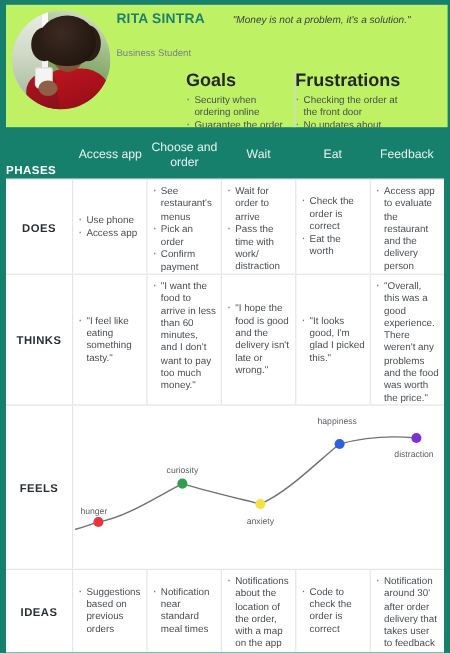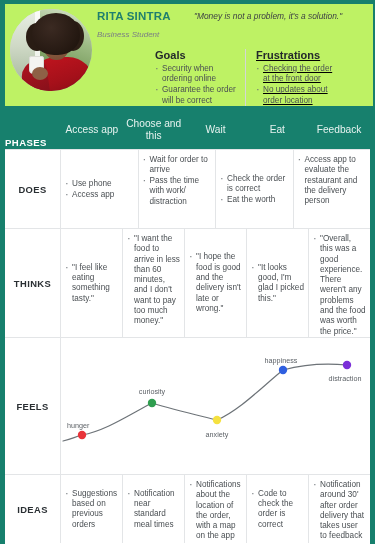--- a/index.html
+++ b/index.html
@@ -121,49 +121,46 @@
     color: #1f7f6e;
     font-size: 11.5px;
     font-weight: bold;
     letter-spacing: 0.2px;
     line-height: 13px;
     white-space: nowrap;
   }
   .persona-role {
     color: #7b7f84;
     font-size: 8px;
-    font-style: italic;
     line-height: 12px;
-    margin-top: 6px;
+    margin-top: 16px;
   }
   .persona-quote {
     flex: 1;
     color: #3d4144;
     font-size: 8.4px;
     font-style: italic;
     line-height: 11px;
     padding-top: 1px;
     white-space: nowrap;
   }
 
   .gf-wrap {
     display: flex;
     margin-top: 8px;
     padding-left: 58px;
   }
   .gf-col { width: 90px; flex: 0 0 90px; padding-right: 8px; }
   .gf-col.frustrations {
     border-left: 1px solid #d4d6d8;
-    padding-left: 10px;
     width: 100px;
     flex: 0 0 100px;
-    text-decoration: underline;
   }
   .gf-title {
-    font-size: 11px;
+    font-size: 15px;
     font-weight: bold;
     color: #23282b;
     margin-bottom: 3px;
   }
   .gf-list { list-style: none; }
   .gf-list li {
     font-size: 8.2px;
     line-height: 10.2px;
     color: #4a4f53;
     position: relative;
@@ -330,32 +327,39 @@
         </div>
       </div>
     </div>
   </div>
 
   <div class="journey">
 
     <div class="phases-row">
       <div class="phase-label">PHASES</div>
       <div class="phase-cell">Access app</div>
-      <div class="phase-cell">Choose and this</div>
+      <div class="phase-cell">Choose and order</div>
       <div class="phase-cell">Wait</div>
       <div class="phase-cell">Eat</div>
       <div class="phase-cell">Feedback</div>
     </div>
 
     <div class="trow does">
       <div class="row-label">DOES</div>
       <div class="cell">
         <ul>
           <li>Use phone</li>
           <li>Access app</li>
+        </ul>
+      </div>
+      <div class="cell top">
+        <ul>
+          <li>See restaurant's menus</li>
+          <li>Pick an order</li>
+          <li>Confirm payment</li>
         </ul>
       </div>
       <div class="cell top">
         <ul>
           <li>Wait for order to arrive</li>
           <li>Pass the time with work/ distraction</li>
         </ul>
       </div>
       <div class="cell">
         <ul>
@@ -409,21 +413,21 @@
               <circle cx="91" cy="65" r="4.2" fill="#2f9e4f"></circle>
               <circle cx="156" cy="82" r="4.2" fill="#f5e140"></circle>
               <circle cx="222" cy="32" r="4.2" fill="#2f5fe0"></circle>
               <circle cx="286" cy="27" r="4.2" fill="#7b2fd8"></circle>
             </g>
         </svg>
         <div id="emo-labels">
             <div class="emo-label" style="left: 6px; top: 83px; transform: none;">hunger</div>
             <div class="emo-label" style="left: 91px; top: 49px;">curiosity</div>
             <div class="emo-label" style="left: 156px; top: 92px;">anxiety</div>
-            <div class="emo-label" style="left: 220px; top: 18px;">happiness</div>
+            <div class="emo-label" style="left: 220px; top: 8px;">happiness</div>
             <div class="emo-label" style="left: 284px; top: 36px;">distraction</div>
           </div>
       </div>
     </div>
 
     <div class="trow ideas">
       <div class="row-label">IDEAS</div>
       <div class="cell">
         <ul>
           <li>Suggestions based on previous orders</li>

